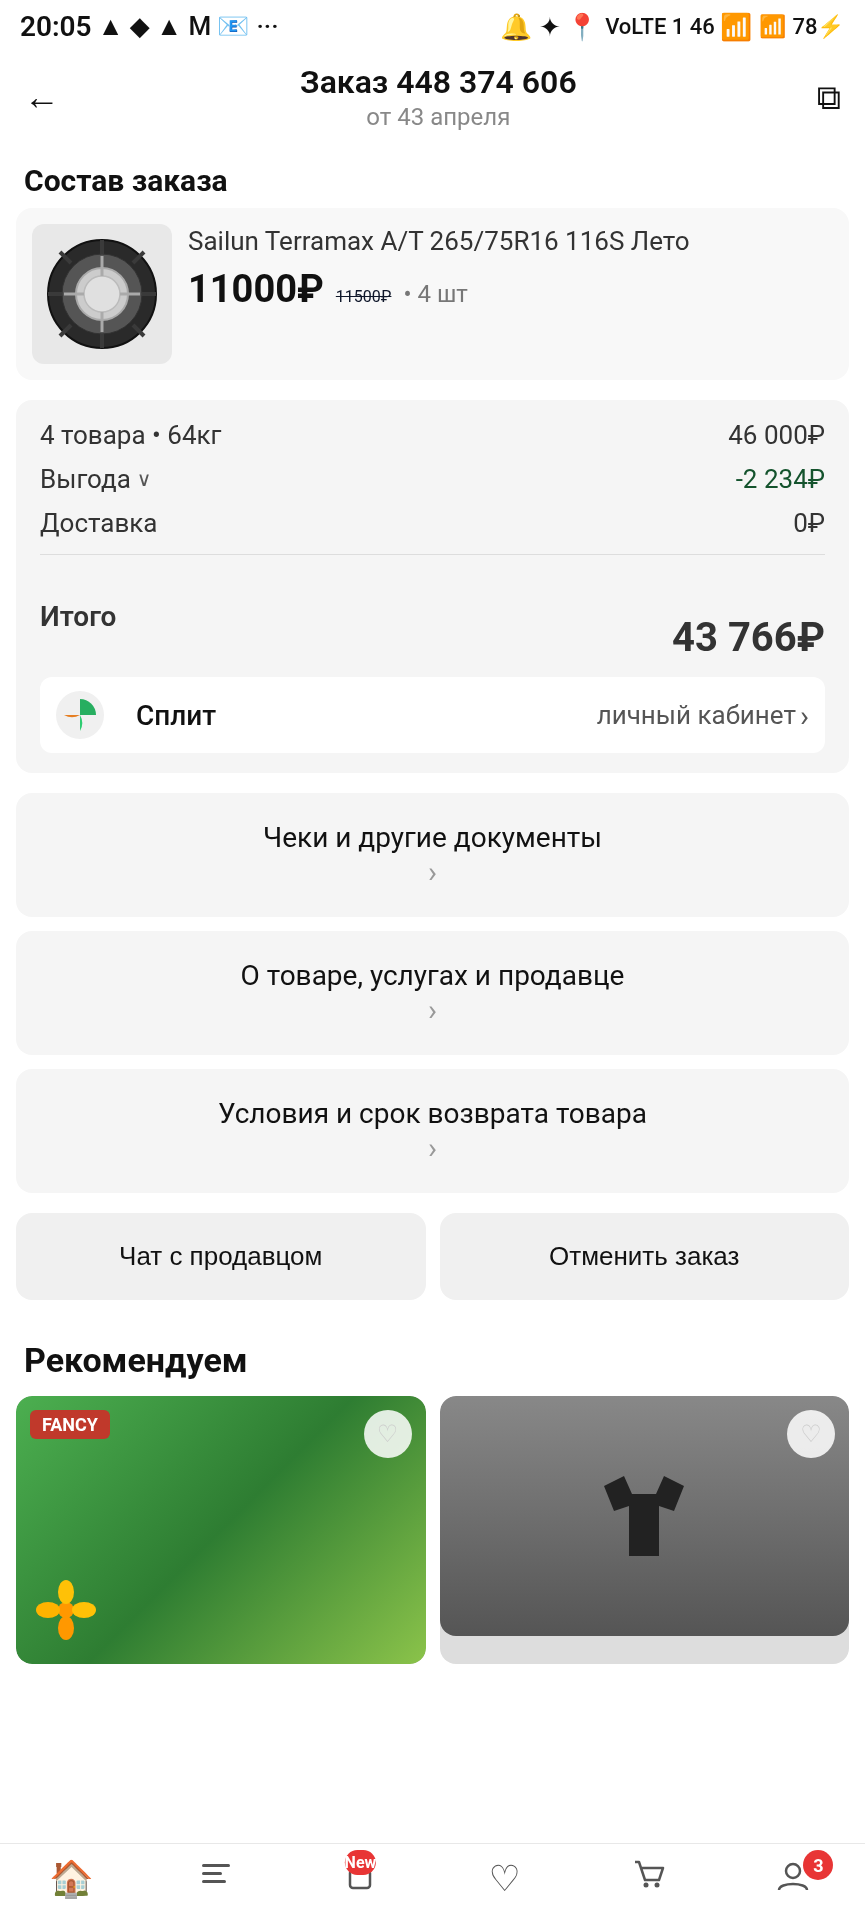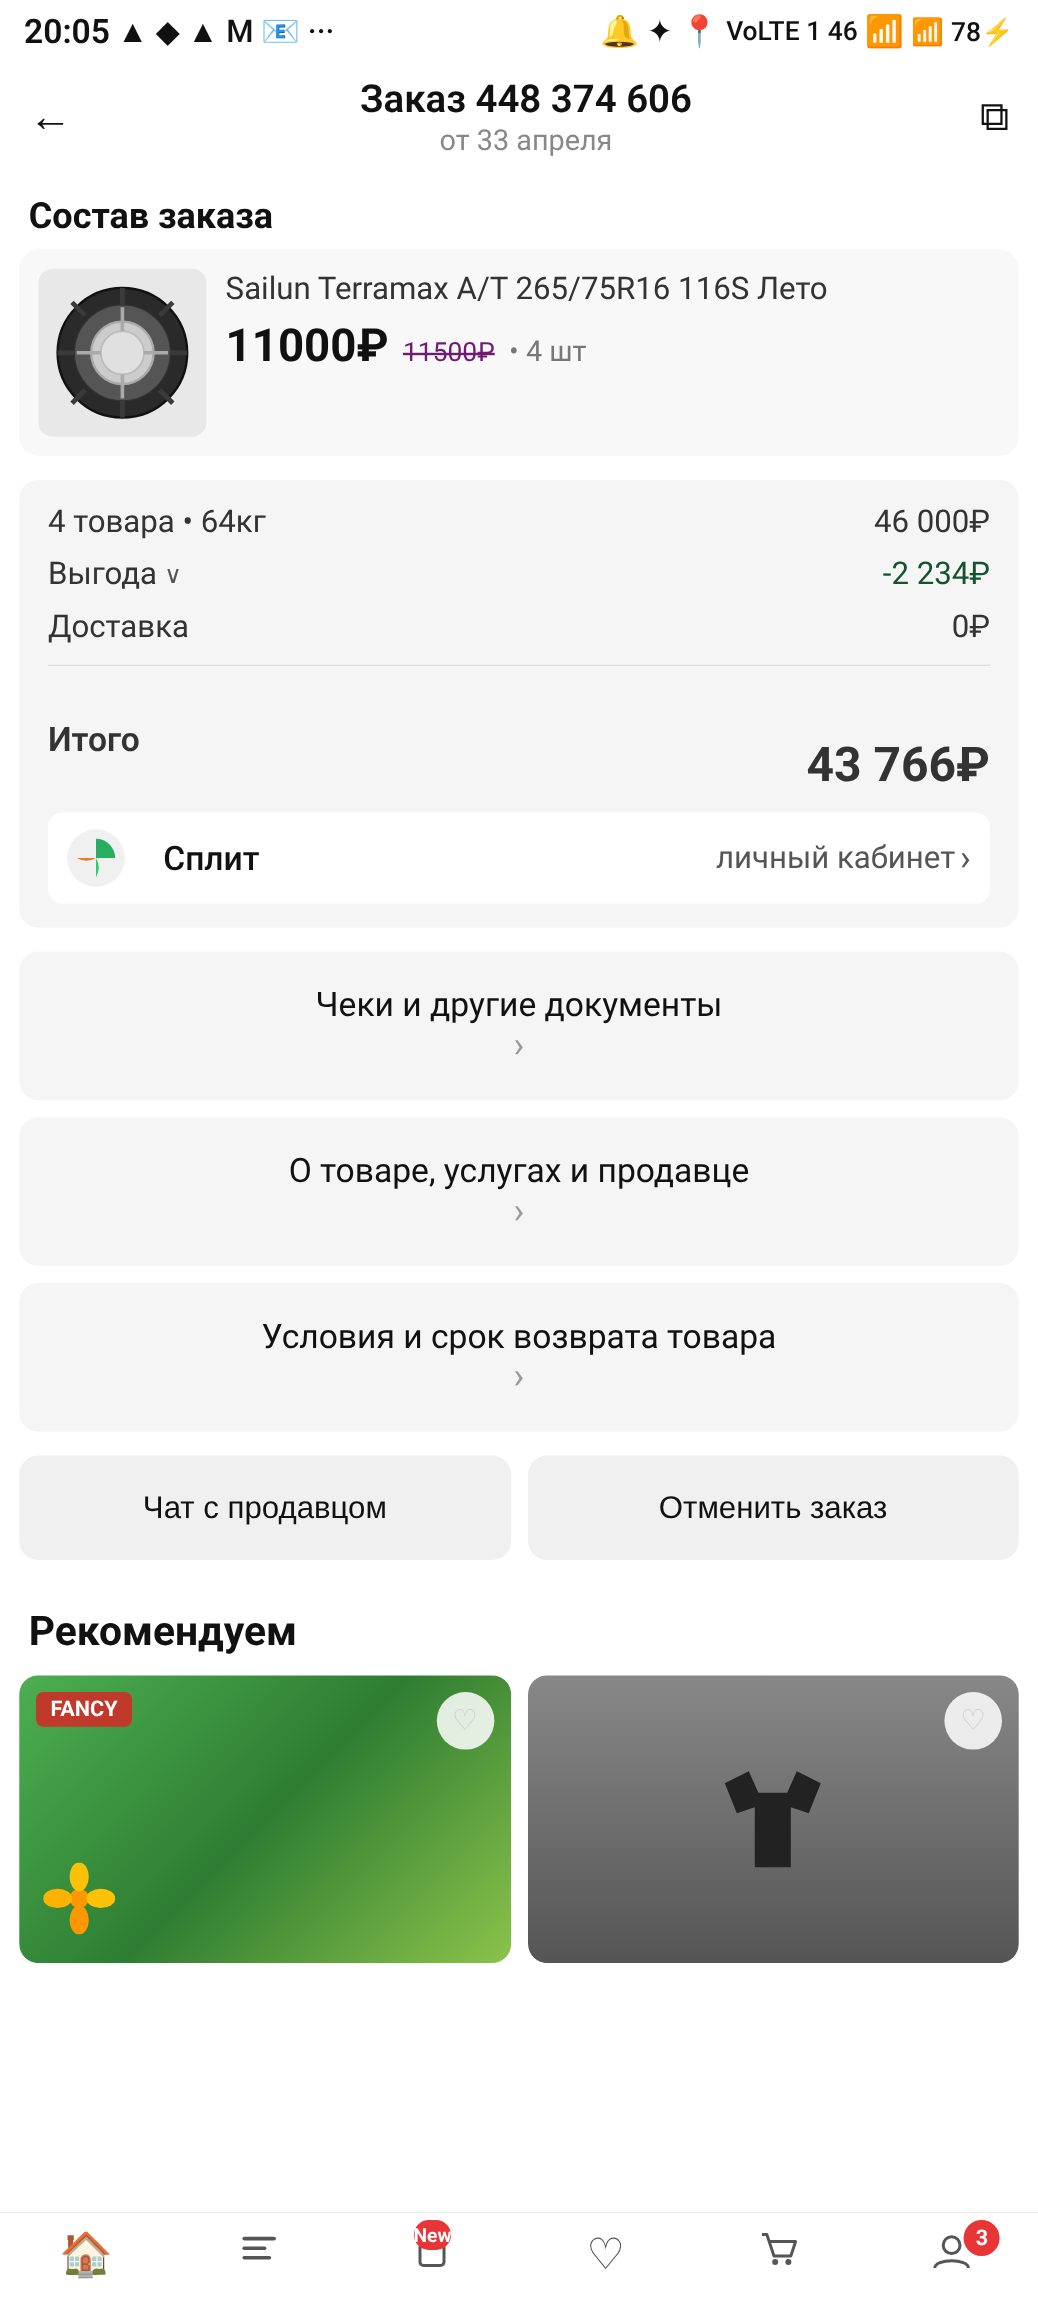--- a/index.html
+++ b/index.html
@@ -69,21 +69,21 @@
       display: flex;
       align-items: center;
       justify-content: center;
       overflow: hidden;
     }
     .product-image svg { width: 120px; height: 120px; }
     .product-info { flex: 1; }
     .product-name { font-size: 26px; color: #333; line-height: 1.35; margin-bottom: 8px; }
     .product-price-row { display: flex; align-items: baseline; gap: 12px; margin-top: 6px; }
     .product-price { font-size: 38px; font-weight: 700; }
-    .product-price-old { font-size: 22px; color: #701a75; text-decoration: line-through; }
+    .product-price-old { font-size: 16px; color: #0f172a; text-decoration: line-through; }
     .product-qty { font-size: 24px; color: #777; }
 
     
     .summary-card {
       background: #f5f5f5;
       border-radius: 16px;
       margin: 0 16px 20px;
       padding: 20px 24px;
     }
     .summary-row {
@@ -274,21 +274,21 @@
     <span>📶</span>
     <span style="font-size:22px;">📶</span>
     <span style="font-size:22px;">78⚡</span>
   </div>
 </div>
 
 <div class="header">
   <span class="header-back">←</span>
   <div class="header-center">
     <div class="header-title">Заказ 448 374 606</div>
-    <div class="header-subtitle">от 33 апреля</div>
+    <div class="header-subtitle">от 43 апреля</div>
   </div>
   <span class="header-icon">⧉</span>
 </div>
 
 <div class="section-title">Состав заказа</div>
 
 <div class="product-card">
   <div class="product-image">
 
     <svg viewBox="0 0 120 120" class="tire-visual">
@@ -379,21 +379,21 @@
 
 <div class="action-buttons">
   <button class="action-btn">Чат с продавцом</button>
   <button class="action-btn">Отменить заказ</button>
 </div>
 
 <div class="recommend-title">Рекомендуем</div>
 <div class="recommend-grid">
   <div class="recommend-card">
 
-    <div style="width:100%;height:240px;background:linear-gradient(135deg,#4caf50,#2e7d32,#8bc34a);border-radius:16px;position:relative;">
+    <div style="width:100%;height:268px;background:linear-gradient(135deg,#4caf50,#2e7d32,#8bc34a);border-radius:16px;position:relative;">
       <div style="position:absolute;bottom:20px;left:20px;">
         
         <svg width="60" height="60" viewBox="0 0 60 60">
           <circle cx="30" cy="30" r="8" fill="#ff9800"></circle>
           <ellipse cx="30" cy="12" rx="8" ry="12" fill="#ffc107"></ellipse>
           <ellipse cx="30" cy="48" rx="8" ry="12" fill="#ff9800"></ellipse>
           <ellipse cx="12" cy="30" rx="12" ry="8" fill="#ffb300"></ellipse>
           <ellipse cx="48" cy="30" rx="12" ry="8" fill="#ffc107"></ellipse>
         </svg>
       </div>

